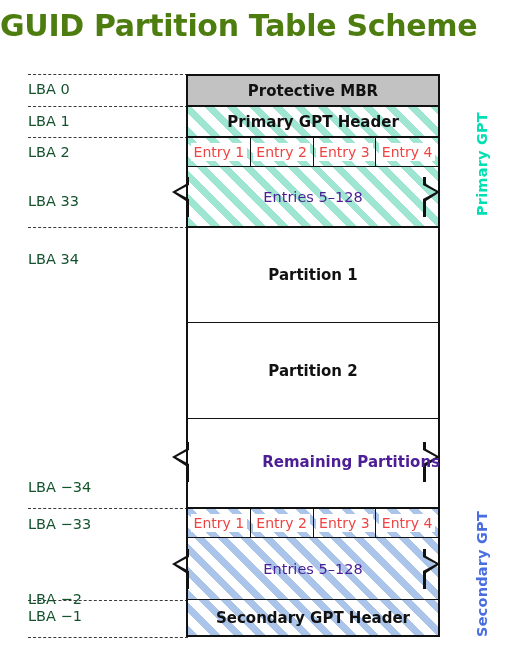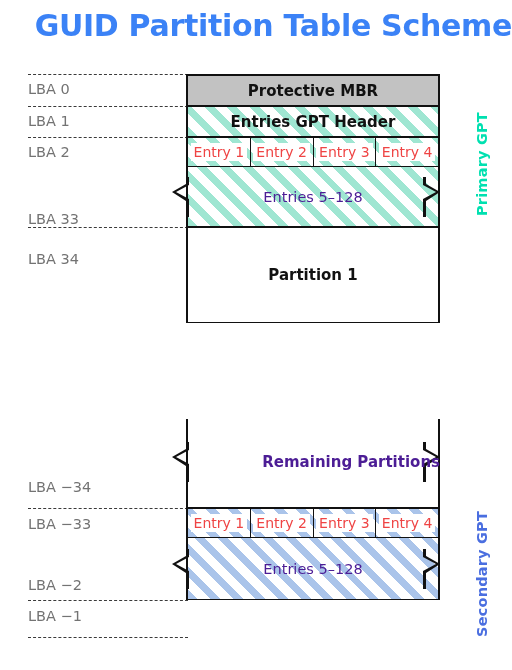--- a/index.html
+++ b/index.html
@@ -13,42 +13,42 @@
     position: relative;
     font-family: "DejaVu Sans", "Liberation Sans", sans-serif;
     overflow: hidden;
   }
 
   #page-title {
     position: absolute;
     left: 0;
     top: 8px;
     width: 512px;
-    text-align: right;
+    text-align: left;
     font-size: 30px;
     font-weight: bold;
-    color: #3b82f6;
+    color: #4d7c0f;
     letter-spacing: -0.3px;
   }
 
   
   #diagram {
     position: absolute;
     left: 0;
     top: 0;
     width: 512px;
     height: 670px;
   }
 
   
   .lba-label {
     position: absolute;
     left: 28px;
     font-size: 14.5px;
-    color: #737373;
+    color: #14532d;
     white-space: nowrap;
     line-height: 1;
   }
 
   
   .leader {
     position: absolute;
     left: 28px;
     width: 160px;
     height: 0;
@@ -166,36 +166,36 @@
   <div class="leader" style="top:106px;"></div>
   <div class="leader" style="top:137px;"></div>
   <div class="leader" style="top:227px;"></div>
   <div class="leader" style="top:508px;"></div>
   <div class="leader" style="top:600px;"></div>
   <div class="leader" style="top:637px;"></div>
 
   <div class="lba-label" style="top:82px;">LBA 0</div>
   <div class="lba-label" style="top:114px;">LBA 1</div>
   <div class="lba-label" style="top:145px;">LBA 2</div>
-  <div class="lba-label" style="top:212px;">LBA 33</div>
+  <div class="lba-label" style="top:194px;">LBA 33</div>
   <div class="lba-label" style="top:236px;margin-top:16px;">LBA 34</div>
   <div class="lba-label" style="top:480px;">LBA −34</div>
   <div class="lba-label" style="top:517px;">LBA −33</div>
-  <div class="lba-label" style="top:578px;">LBA −2</div>
+  <div class="lba-label" style="top:592px;">LBA −2</div>
   <div class="lba-label" style="top:609px;">LBA −1</div>
 
   <div class="side-label" style="left:474px; top:216px; color:#00e0b0;">Primary GPT</div>
   <div class="side-label" style="left:474px; top:637px; color:#4a6ee0;">Secondary GPT</div>
 
   <div class="blk bold fill-gray" style="top:74px; height:33px;">
     <span class="lbl">Protective MBR</span>
   </div>
 
   <div class="blk bold hatch-teal no-top" style="top:107px; height:31px;">
-    <span class="lbl">Entries GPT Header</span>
+    <span class="lbl">Primary GPT Header</span>
   </div>
 
   <div class="blk hatch-teal entry-row no-top thin-bottom" style="top:138px; height:29px;">
     <div class="entry-cell">
       <span>Entry 1</span>
     </div>
     <div class="entry-cell">
       <span>Entry 2</span>
     </div>
     <div class="entry-cell">
@@ -218,20 +218,23 @@
   <div class="notch" style="left:414px; top:177px;">
     <svg width="26" height="40" viewBox="0 0 26 40">
       <polygon points="12,0 12,7 26,15 12,24 12,40 9,40 9,22 22,15 9,8 9,0" fill="#111111"></polygon>
     </svg>
   </div>
 
   <div class="blk bold fill-white no-top thin-bottom" style="top:228px; height:95px;">
     <span class="lbl">Partition 1</span>
   </div>
 
+  <div class="blk bold fill-white no-top thin-bottom" style="top:323px; height:96px;">
+    <span class="lbl">Partition 2</span>
+  </div>
 
   <div class="blk fill-white no-top" style="top:419px; height:90px;"></div>
   <div class="band-label bold" style="top:453px;text-align:right;">Remaining Partitions</div>
 
   <div class="notch" style="left:172px; top:442px;">
     <svg width="26" height="40" viewBox="0 0 26 40">
       <polygon points="14,0 14,7 0,15 14,24 14,40 17,40 17,22 4,15 17,8 17,0" fill="#111111"></polygon>
     </svg>
   </div>
   <div class="notch" style="left:414px; top:442px;">
@@ -262,14 +265,17 @@
     <svg width="26" height="40" viewBox="0 0 26 40">
       <polygon points="14,0 14,7 0,15 14,24 14,40 17,40 17,22 4,15 17,8 17,0" fill="#111111"></polygon>
     </svg>
   </div>
   <div class="notch" style="left:414px; top:549px;">
     <svg width="26" height="40" viewBox="0 0 26 40">
       <polygon points="12,0 12,7 26,15 12,24 12,40 9,40 9,22 22,15 9,8 9,0" fill="#111111"></polygon>
     </svg>
   </div>
 
+  <div class="blk bold hatch-blue no-top" style="top:600px; height:37px;">
+    <span class="lbl">Secondary GPT Header</span>
+  </div>
 
 </div>
 
 </body></html>

